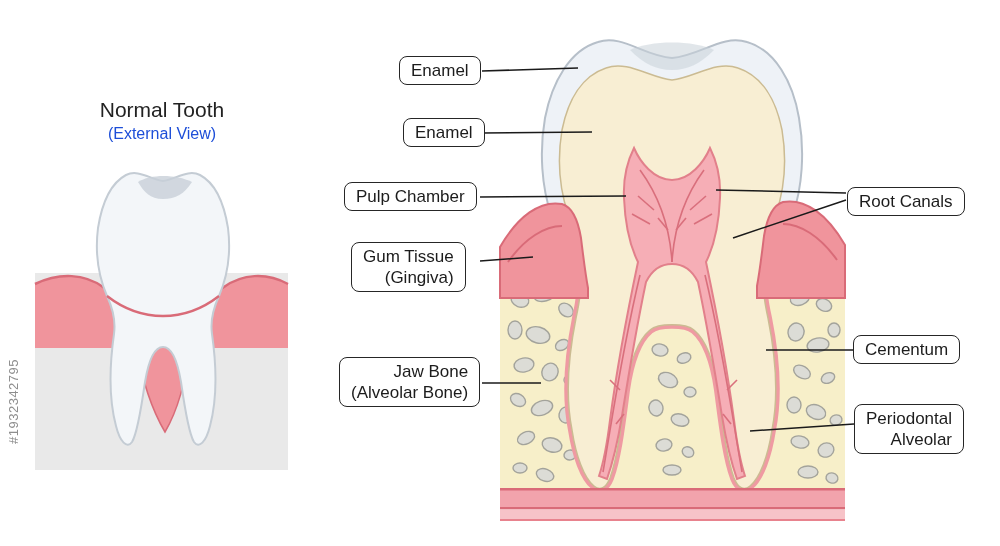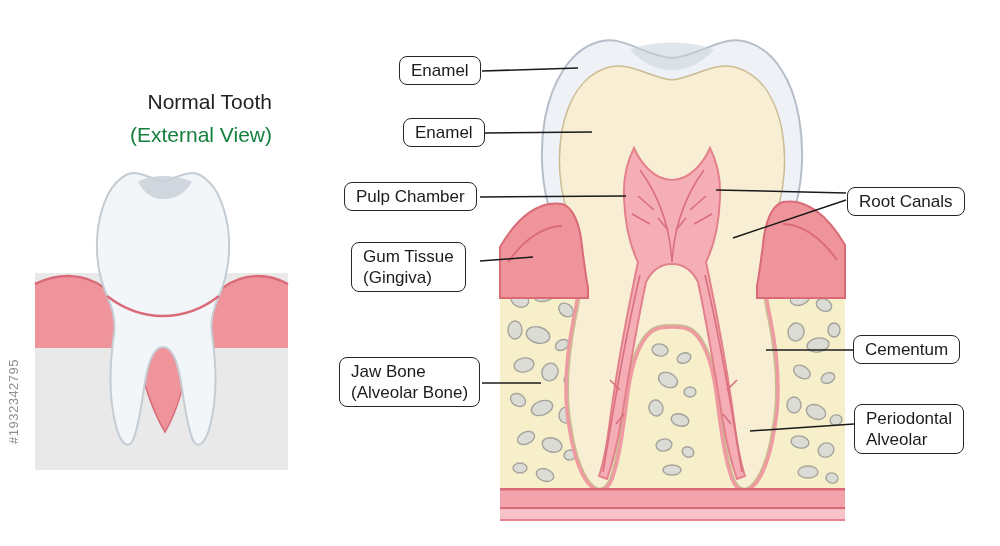--- a/index.html
+++ b/index.html
@@ -1,23 +1,23 @@
 <!DOCTYPE html>
 <html><head>
 <meta charset="utf-8">
 <style>
   html,body{margin:0;padding:0;background:#fff;}
   .stage{position:relative;width:1000px;height:546px;background:#ffffff;overflow:hidden;
          font-family:"Liberation Sans",sans-serif;color:#1c1c1c;}
   .artwork{position:absolute;left:0;top:0;}
-  .title-block{position:absolute;left:52px;top:90px;width:220px;text-align:right;}
+  .title-block{position:absolute;left:52px;top:98px;width:220px;text-align:center;}
   .title-block .t1{font-size:21px;font-weight:500;color:#222;}
-  .title-block .t2{font-size:21px;color:#15803d;margin-top:9px;}
+  .title-block .t2{font-size:16px;color:#1d4ed8;margin-top:3px;}
   .callout{position:absolute;background:#ffffff;border:1.7px solid #262626;border-radius:8px;
-           padding:3px 11px;font-size:17px;line-height:21px;text-align:left;white-space:nowrap;}
+           padding:3px 11px;font-size:17px;line-height:21px;text-align:right;white-space:nowrap;}
   .co-enamel{left:399px;top:56px;}
   .co-dentin{left:403px;top:118px;}
   .co-pulp{left:344px;top:182px;}
   .co-gum{left:351px;top:242px;}
   .co-jaw{left:339px;top:357px;}
   .co-root{left:847px;top:181px;margin-top:6px;}
   .co-cem{left:853px;top:335px;}
   .co-perio{left:854px;top:404px;}
   .callout span{display:block;}
   .watermark{position:absolute;left:6px;top:444px;transform:rotate(-90deg);transform-origin:0 0;

